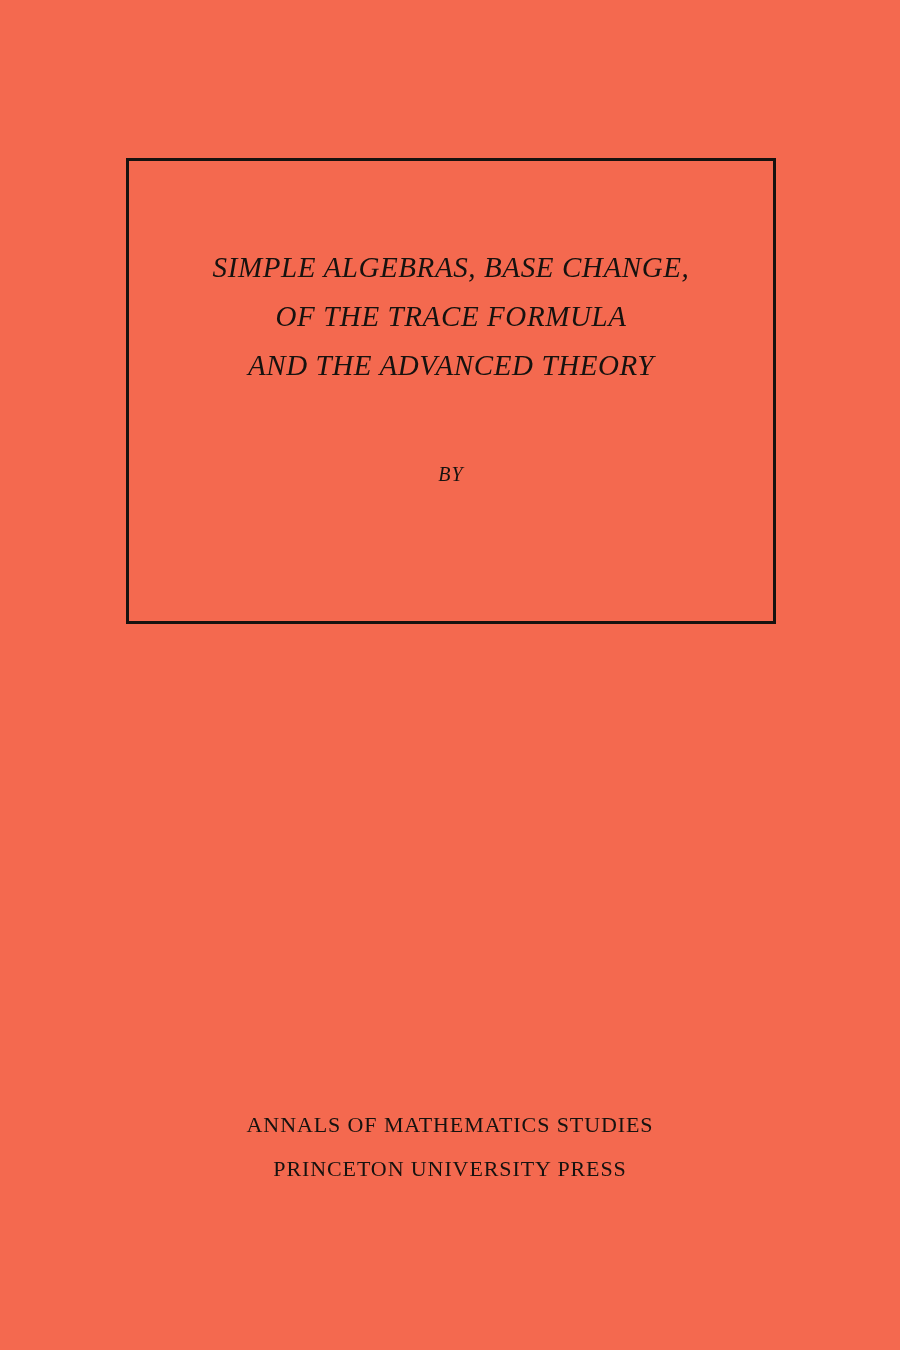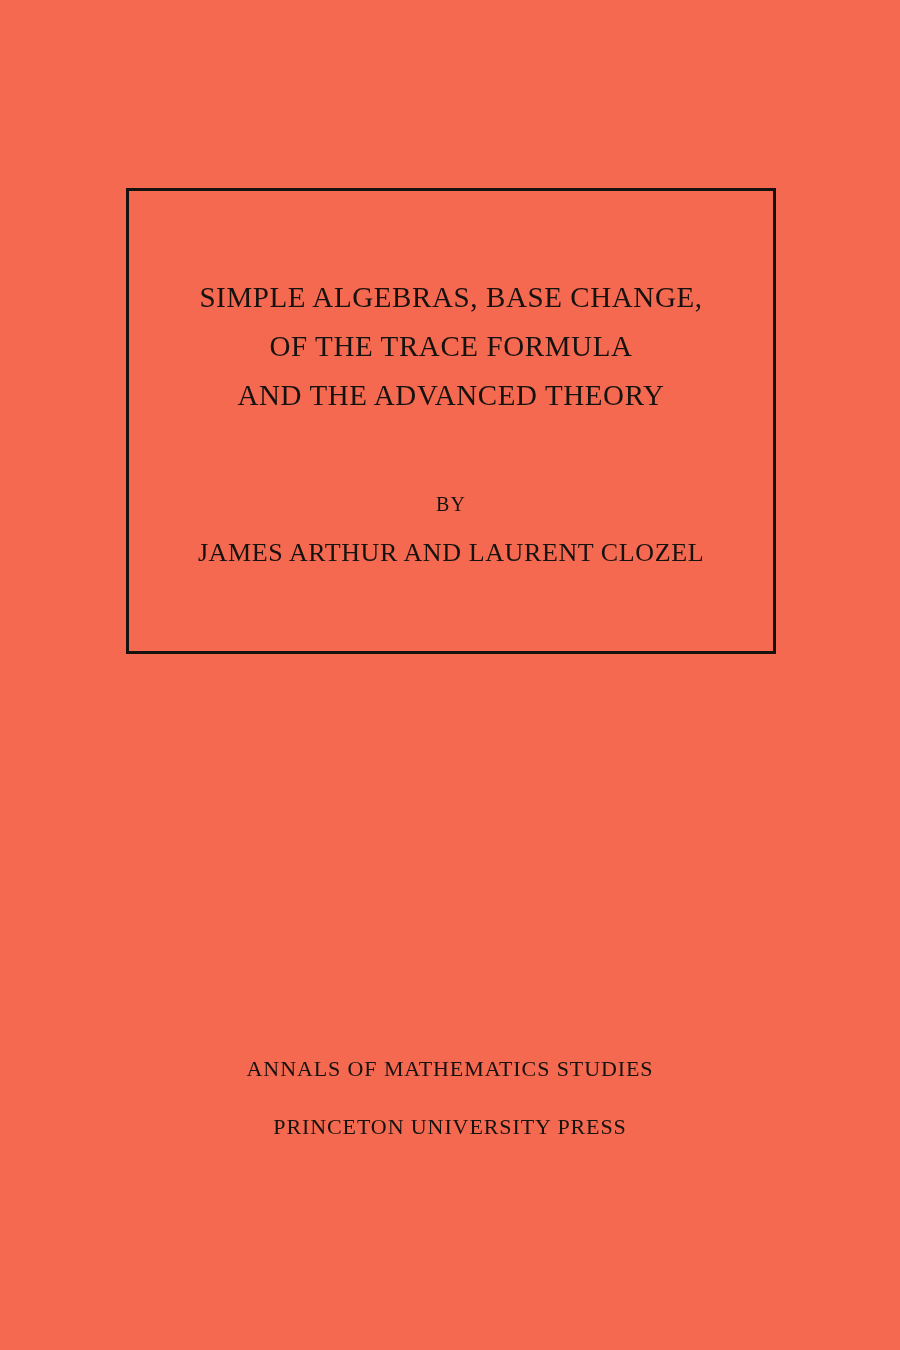--- a/index.html
+++ b/index.html
@@ -16,25 +16,26 @@
     position: relative;
   }
   .cover {
     position: absolute;
     inset: 0;
     background: #f4694f;
   }
   .title-frame {
     position: absolute;
     left: 126px;
-    top: 188px;
+    top: 158px;
     width: 650px;
     height: 466px;
     border: 3px solid #16120f;
     box-sizing: border-box;
+    font-style: italic;
   }
   .title-block {
     position: absolute;
     left: 0;
     right: 0;
     top: 82px;
     text-align: center;
   }
   .title-line {
     font-size: 29px;
@@ -52,47 +53,46 @@
   .authors-line {
     margin-top: 22px;
     font-size: 26px;
     letter-spacing: 0.6px;
     color: #16120f;
   }
   .footer {
     position: absolute;
     left: 0;
     right: 0;
-    top: 1056px;
+    top: 1112px;
     text-align: center;
   }
   .series-line {
     font-size: 22px;
     letter-spacing: 0.9px;
     color: #16120f;
   }
   .publisher-line {
-    margin-top: 32px;
+    margin-top: 18px;
     font-size: 22px;
     letter-spacing: 0.9px;
     color: #16120f;
   }
 </style>
 </head>
 <body>
 
 <div class="cover">
 
   <div class="title-frame">
     <div class="title-block">
       <div class="title-line">SIMPLE ALGEBRAS, BASE CHANGE,</div>
       <div class="title-line">OF THE TRACE FORMULA</div>
       <div class="title-line">AND THE ADVANCED THEORY</div>
       <div class="by-line">BY</div>
-      <div class="authors-line">JAMES ARTHUR AND LAURENT CLOZEL</div>
     </div>
   </div>
 
   <div class="footer">
     <div class="series-line">ANNALS OF MATHEMATICS STUDIES</div>
     <div class="publisher-line">PRINCETON UNIVERSITY PRESS</div>
   </div>
 
 </div>
 

